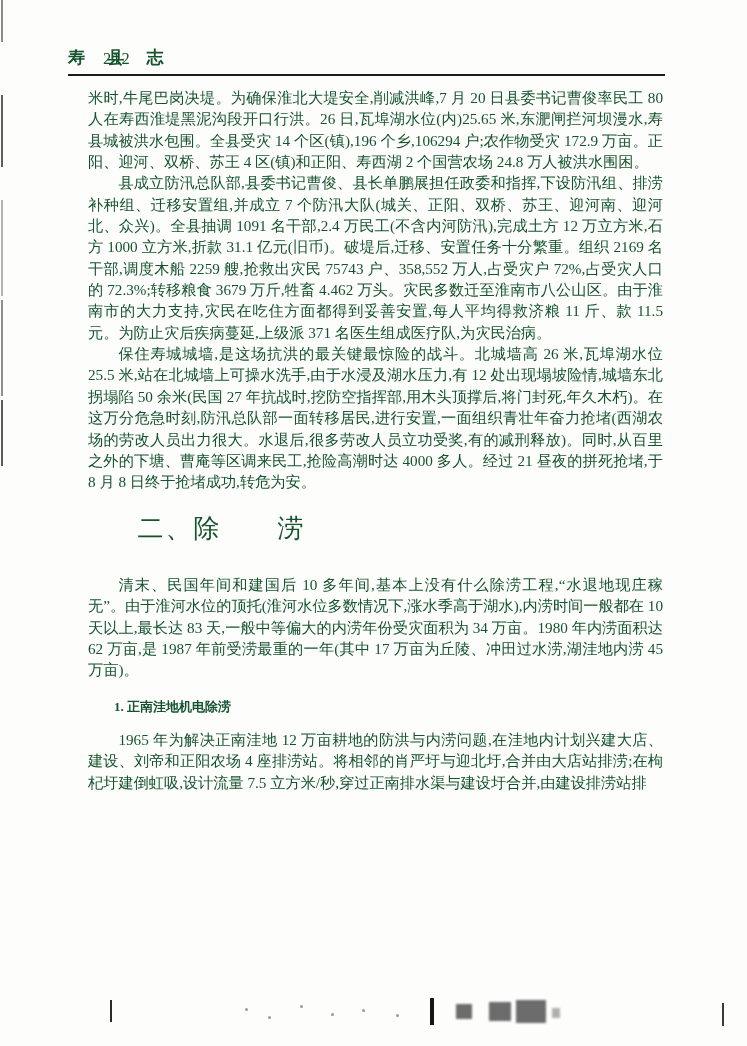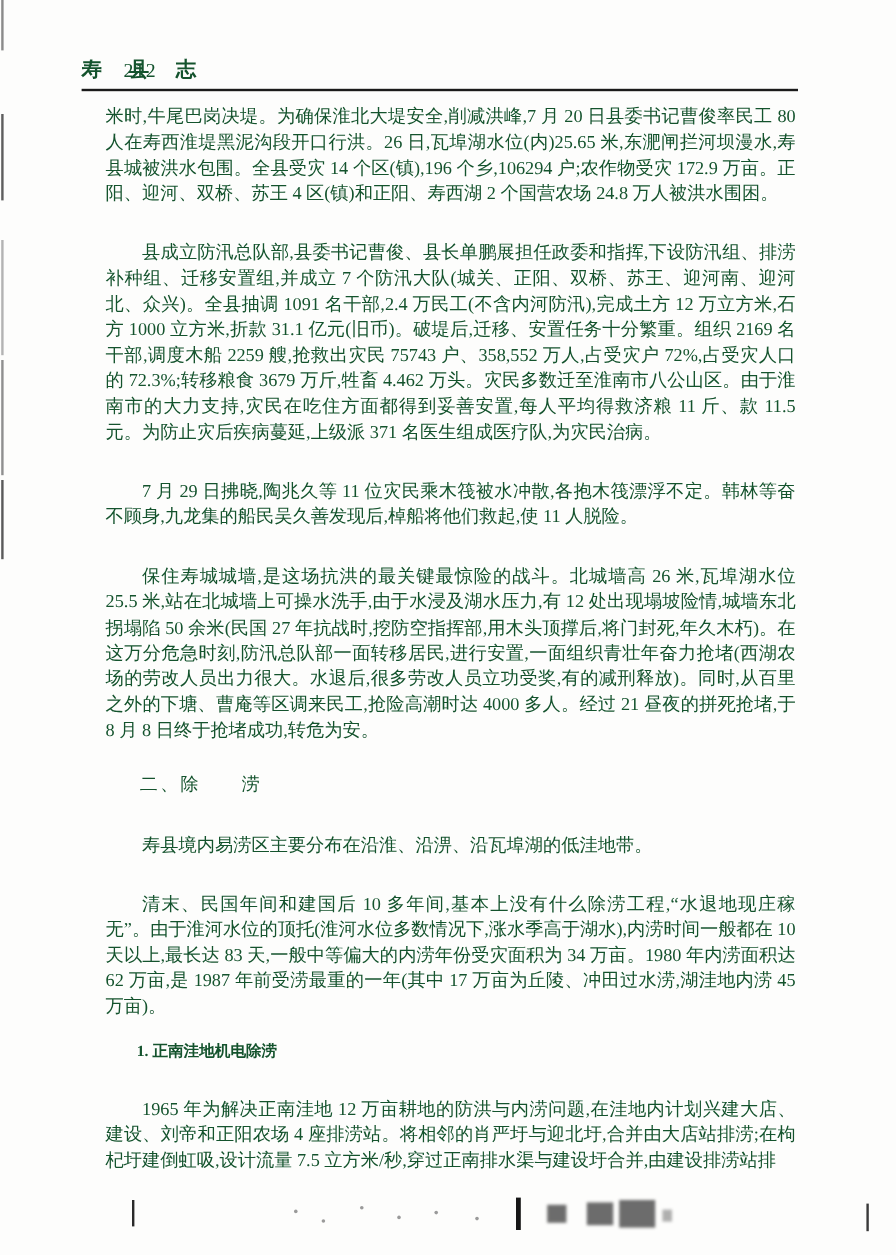--- a/index.html
+++ b/index.html
@@ -25,24 +25,24 @@
     text-align:left;
     font-size:17px;font-weight:bold;letter-spacing:9px;
   }
   
   .body-text{
     position:absolute;left:88px;top:87px;width:575px;
     font-size:15.2px;line-height:21.35px;
     text-align:justify;text-justify:inter-character;
   }
   .body-text p{margin:0;}
-  .body-text p.indent{text-indent:2em;margin-top:28px;}
+  .body-text p.indent{text-indent:2em;}
   .section-heading{
-    margin:25px 0 22px 1.9em;
-    font-size:15px;font-weight:500;letter-spacing:2px;
+    margin:25px 0 35px 1.9em;
+    font-size:26px;font-weight:500;letter-spacing:2px;
   }
   .subsection-heading{
     margin:15px 0 12px 2em;
     font-size:13px;font-weight:bold;
   }
   
   .artifact{position:absolute;}
   .edge-line{left:1px;width:2px;}
   .el-1{top:0;height:42px;background:#8a8a8a;}
   .el-2{top:95px;height:72px;background:#5e5e5e;}
@@ -71,26 +71,24 @@
 <div class="page">
 
   <div class="header">
     <span class="page-number">212</span>
     <span class="book-title">寿 县 志</span>
   </div>
 
   <div class="body-text">
     <p class="noindent">米时,牛尾巴岗决堤。为确保淮北大堤安全,削减洪峰,7 月 20 日县委书记曹俊率民工 80 人在寿西淮堤黑泥沟段开口行洪。26 日,瓦埠湖水位(内)25.65 米,东淝闸拦河坝漫水,寿县城被洪水包围。全县受灾 14 个区(镇),196 个乡,106294 户;农作物受灾 172.9 万亩。正阳、迎河、双桥、苏王 4 区(镇)和正阳、寿西湖 2 个国营农场 24.8 万人被洪水围困。</p>
     <p class="indent">县成立防汛总队部,县委书记曹俊、县长单鹏展担任政委和指挥,下设防汛组、排涝补种组、迁移安置组,并成立 7 个防汛大队(城关、正阳、双桥、苏王、迎河南、迎河北、众兴)。全县抽调 1091 名干部,2.4 万民工(不含内河防汛),完成土方 12 万立方米,石方 1000 立方米,折款 31.1 亿元(旧币)。破堤后,迁移、安置任务十分繁重。组织 2169 名干部,调度木船 2259 艘,抢救出灾民 75743 户、358,552 万人,占受灾户 72%,占受灾人口的 72.3%;转移粮食 3679 万斤,牲畜 4.462 万头。灾民多数迁至淮南市八公山区。由于淮南市的大力支持,灾民在吃住方面都得到妥善安置,每人平均得救济粮 11 斤、款 11.5 元。为防止灾后疾病蔓延,上级派 371 名医生组成医疗队,为灾民治病。</p>
-    <p class="indent">7 月 29 日拂晓,陶兆久等 11 位灾民乘木筏被水冲散,各抱木筏漂浮不定。韩林等奋不顾身,九龙集的船民吴久善发现后,棹船将他们救起,使 11 人脱险。</p>
     <p class="indent">保住寿城城墙,是这场抗洪的最关键最惊险的战斗。北城墙高 26 米,瓦埠湖水位 25.5 米,站在北城墙上可操水洗手,由于水浸及湖水压力,有 12 处出现塌坡险情,城墙东北拐塌陷 50 余米(民国 27 年抗战时,挖防空指挥部,用木头顶撑后,将门封死,年久木朽)。在这万分危急时刻,防汛总队部一面转移居民,进行安置,一面组织青壮年奋力抢堵(西湖农场的劳改人员出力很大。水退后,很多劳改人员立功受奖,有的减刑释放)。同时,从百里之外的下塘、曹庵等区调来民工,抢险高潮时达 4000 多人。经过 21 昼夜的拼死抢堵,于 8 月 8 日终于抢堵成功,转危为安。</p>
 
     <h2 class="section-heading">二、除　　涝</h2>
 
-    <p class="indent">寿县境内易涝区主要分布在沿淮、沿淠、沿瓦埠湖的低洼地带。</p>
     <p class="indent">清末、民国年间和建国后 10 多年间,基本上没有什么除涝工程,“水退地现庄稼无”。由于淮河水位的顶托(淮河水位多数情况下,涨水季高于湖水),内涝时间一般都在 10 天以上,最长达 83 天,一般中等偏大的内涝年份受灾面积为 34 万亩。1980 年内涝面积达 62 万亩,是 1987 年前受涝最重的一年(其中 17 万亩为丘陵、冲田过水涝,湖洼地内涝 45 万亩)。</p>
 
     <h3 class="subsection-heading">1. 正南洼地机电除涝</h3>
 
     <p class="indent">1965 年为解决正南洼地 12 万亩耕地的防洪与内涝问题,在洼地内计划兴建大店、建设、刘帝和正阳农场 4 座排涝站。将相邻的肖严圩与迎北圩,合并由大店站排涝;在枸杞圩建倒虹吸,设计流量 7.5 立方米/秒,穿过正南排水渠与建设圩合并,由建设排涝站排</p>
   </div>
 
   <div class="artifact edge-line el-1"></div>
   <div class="artifact edge-line el-2"></div>
   <div class="artifact edge-line el-3"></div>

